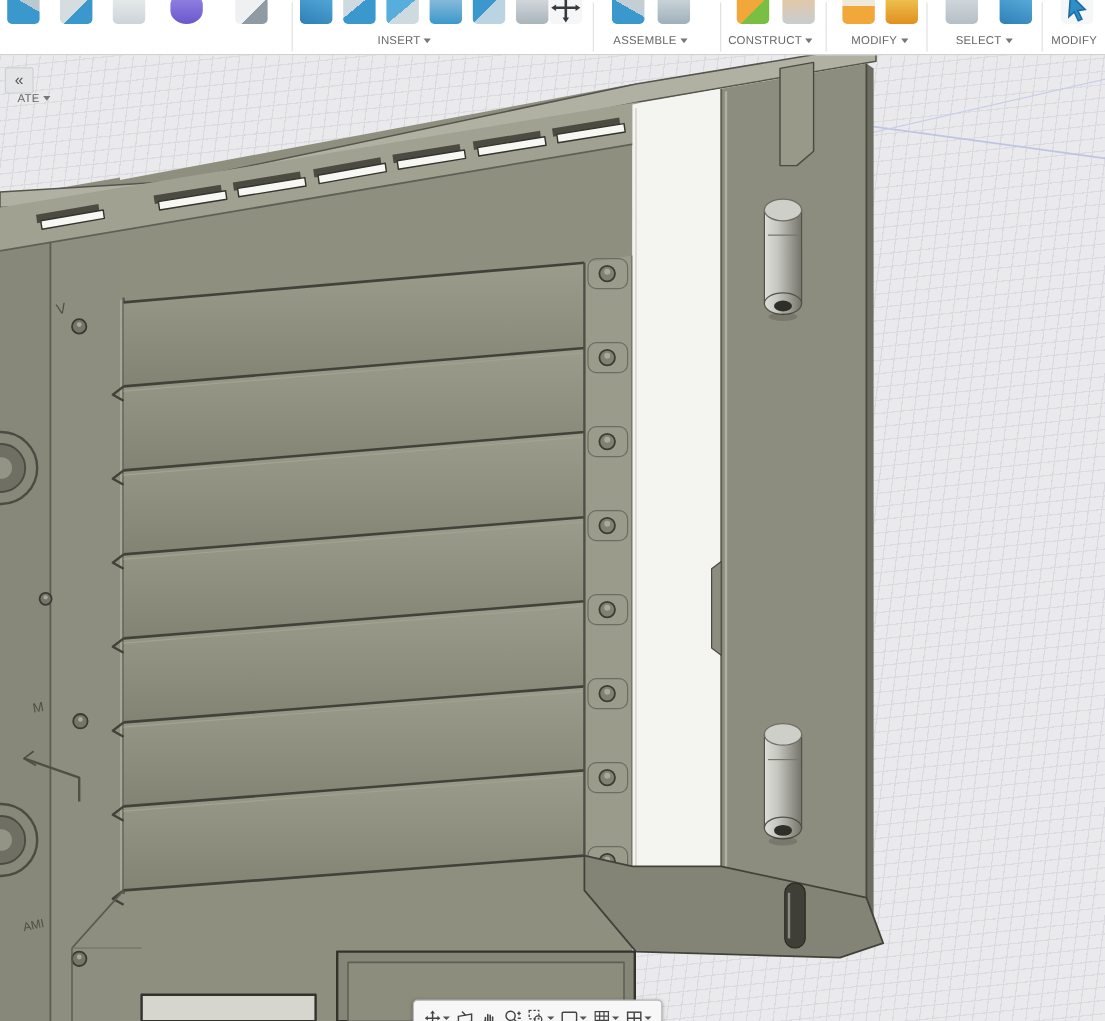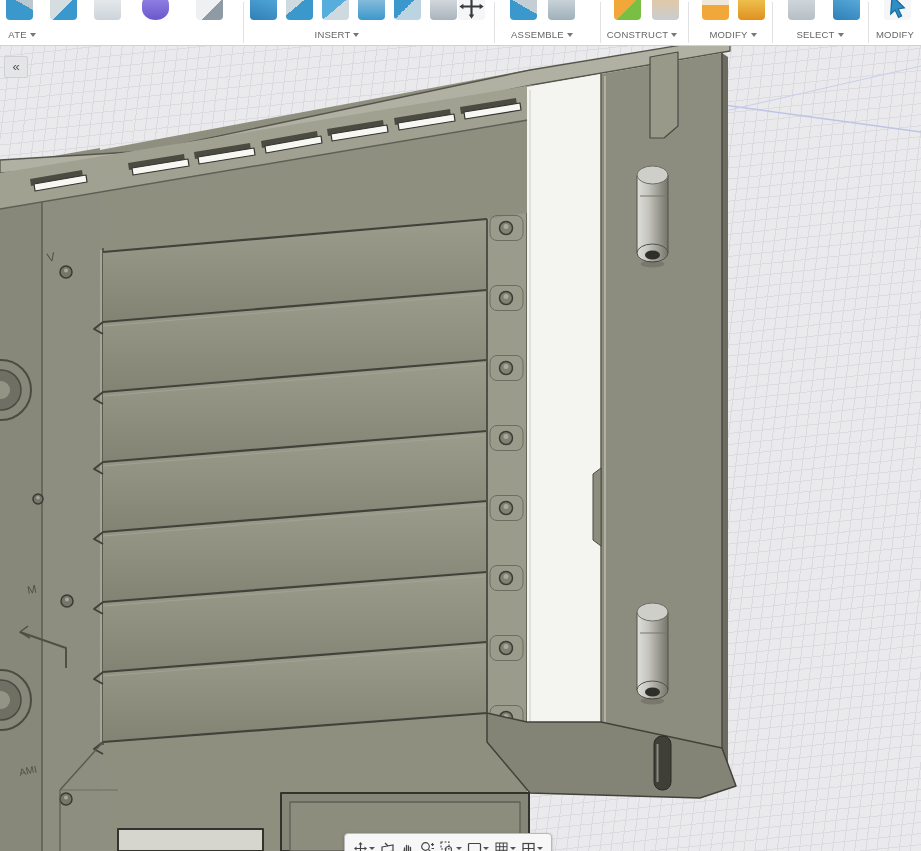--- a/index.html
+++ b/index.html
@@ -31,21 +31,21 @@
   .i16{left:652px;background:linear-gradient(180deg,#e8c79a,#c9cdd1);}
   .i17{left:702px;background:linear-gradient(180deg,#efe9dc 45%,#f2a73b 45%);}
   .i18{left:738px;background:linear-gradient(180deg,#f2cf5e,#e0901f);}
   .i19{left:788px;background:linear-gradient(180deg,#d8dde1,#b6bfc6);}
   .i20{left:833px;background:linear-gradient(200deg,#5fb3e0,#2f7fb6);}
   .i21{left:884px;background:#f4f6f7;}
   .sep{position:absolute;top:2px;width:1px;height:41px;background:#e2e2e5;}
   .s1{left:243px}.s2{left:494px}.s3{left:600px}.s4{left:688px}.s5{left:772px}.s6{left:868px}
   .grp-label{position:absolute;top:29px;font-size:9.5px;color:#666;letter-spacing:.2px;
     text-align:center;white-space:nowrap;cursor:pointer;}
-  .gl1{left:0;width:40px;text-align:center;padding-left:2px;}
+  .gl1{left:0;width:40px;text-align:right;padding-left:2px;margin-top:48px;}
   .gl2{left:297px;width:80px;}
   .gl3{left:500px;width:84px;}
   .gl4{left:599px;width:86px;}
   .gl5{left:694px;width:78px;}
   .gl6{left:786px;width:68px;}
   .gl7{left:876px;width:55px;text-align:left;}
   .caret{display:inline-block;width:0;height:0;border-left:3px solid transparent;
     border-right:3px solid transparent;border-top:4px solid #777;margin-left:3px;vertical-align:1px;}
   
   .viewport{position:absolute;top:45px;left:0;width:921px;height:806px;overflow:hidden;

